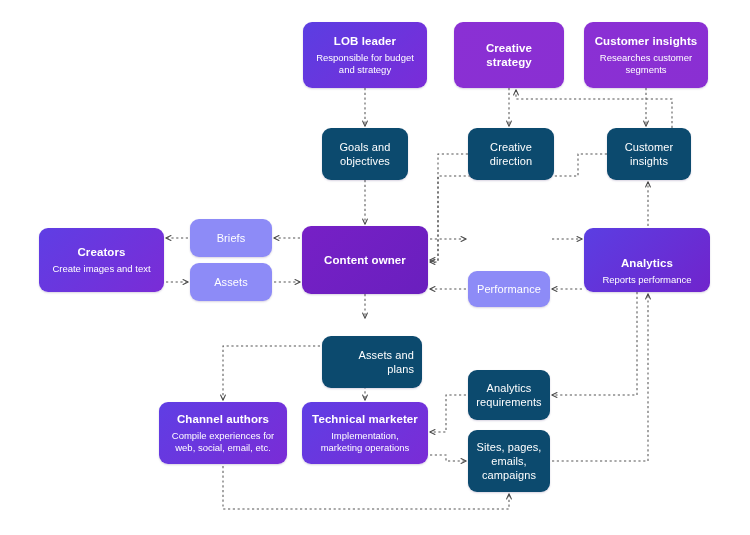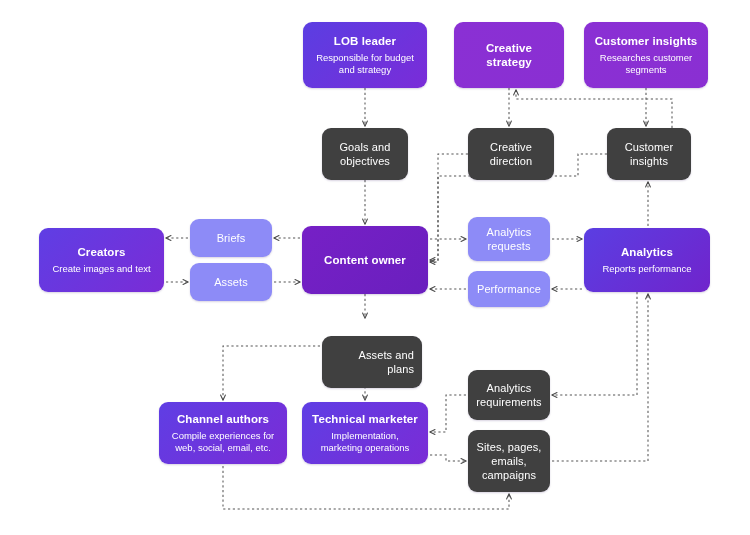--- a/index.html
+++ b/index.html
@@ -15,23 +15,23 @@
     display:flex;flex-direction:column;align-items:center;justify-content:center;
     text-align:center;color:#ffffff;padding:6px 8px;
     box-shadow:0 1px 2px rgba(40,10,90,.18);
   }
   .node .ttl{font-weight:bold;font-size:11.5px;line-height:14px;letter-spacing:.1px;}
   .node .sub{font-size:9.5px;line-height:12px;margin-top:4px;font-weight:400;}
   .node.plain .ttl{font-weight:400;font-size:11px;line-height:14px;}
   .role-a{background:linear-gradient(135deg,#5b3ee2 0%,#7a2cd8 100%);}
   .role-b{background:linear-gradient(135deg,#8a30d4 0%,#8a2fd2 100%);}
   .role-c{background:linear-gradient(135deg,#7620c6 0%,#6a1fbe 100%);}
-  .role-d{background:linear-gradient(135deg,#5b3ee2 0%,#7024cc 100%);}
+  .role-d{background:linear-gradient(135deg,#5b3ee2 0%,#7024cc 100%);justify-content:flex-end;}
   .role-e{background:linear-gradient(135deg,#5f3ee4 0%,#7a2cd6 100%);}
-  .art-a{background:#404040;}
+  .art-a{background:#0c4a6e;}
   .art-b{background:#8d8bf7;}
 </style>
 </head>
 <body>
 
 <div id="canvas">
 
   <svg id="wires" viewBox="0 0 750 535" xmlns="http://www.w3.org/2000/svg">
     <defs>
       <marker id="ar" markerWidth="7" markerHeight="7" refX="5.6" refY="3" orient="auto" markerUnits="userSpaceOnUse">
@@ -92,23 +92,20 @@
     </div>
     <div class="node art-b plain" style="left: 190px; top: 219px; width: 82px; height: 38px;">
       <div class="ttl">Briefs</div>
     </div>
     <div class="node art-b plain" style="left: 190px; top: 263px; width: 82px; height: 38px;">
       <div class="ttl">Assets</div>
     </div>
     <div class="node role-c" style="left: 302px; top: 226px; width: 126px; height: 68px;">
       <div class="ttl">Content owner</div>
     </div>
-    <div class="node art-b plain" style="left: 468px; top: 217px; width: 82px; height: 44px;">
-      <div class="ttl">Analytics requests</div>
-    </div>
     <div class="node art-b plain" style="left: 468px; top: 271px; width: 82px; height: 36px;">
       <div class="ttl">Performance</div>
     </div>
     <div class="node role-d" style="left: 584px; top: 228px; width: 126px; height: 64px;">
       <div class="ttl">Analytics</div>
       <div class="sub">Reports performance</div>
     </div>
     <div class="node art-a plain" style="left: 322px; top: 336px; width: 100px; height: 52px; text-align: right;">
       <div class="ttl">Assets and plans</div>
     </div>

